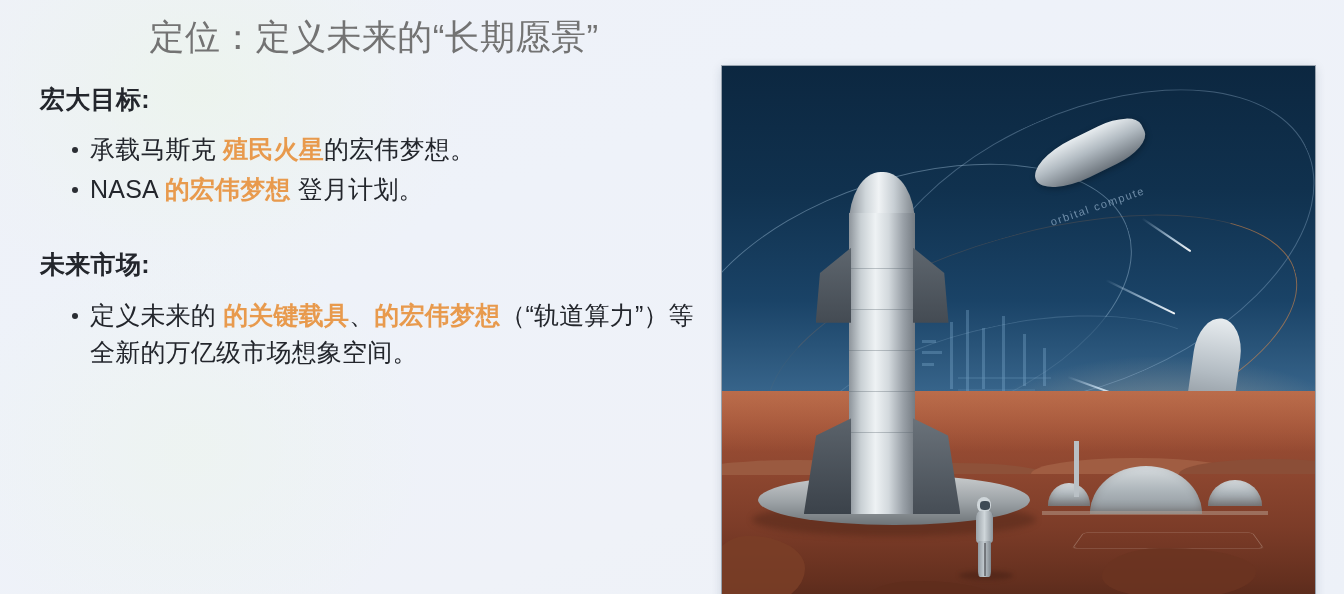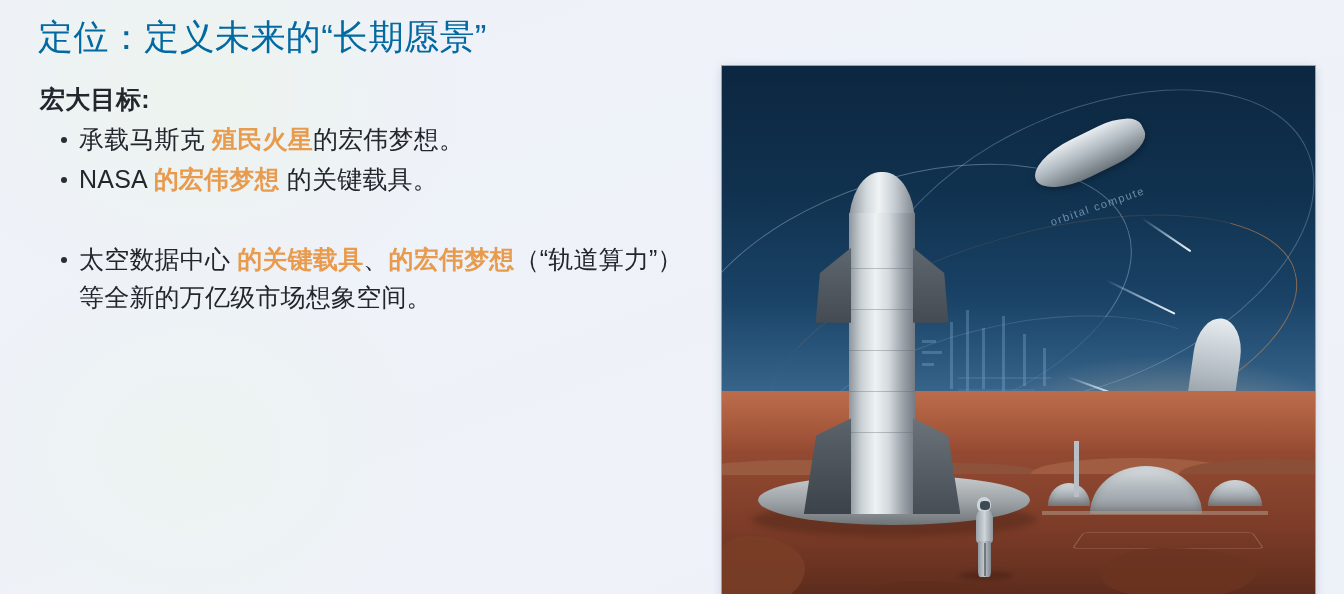--- a/index.html
+++ b/index.html
@@ -49,41 +49,42 @@
     width: 710px;
     height: 594px;
     box-sizing: border-box;
     padding: 16px 0 0 38px;
   }
 
   .slide-title {
     font-size: 35px;
     line-height: 1.22;
     font-weight: 400;
-    color: #0369a1;
+    color: #737373;
     letter-spacing: 0.4px;
     margin: 0 0 24px 0;
     white-space: nowrap;
+    text-align: center;
   }
 
   .section {
     margin-bottom: 14px;
   }
   .section-heading {
     font-size: 25px;
     font-weight: 700;
     color: #23262c;
     line-height: 1.3;
     margin: 0 0 6px 2px;
     letter-spacing: 0.3px;
   }
 
   .bullet-list {
     list-style: none;
-    margin: 5px;
+    margin: 16px;
     padding: 0;
   }
   .bullet-item {
     position: relative;
     font-size: 25px;
     line-height: 1.5;
     color: #23262c;
     padding-left: 36px;
     margin-bottom: 2px;
     letter-spacing: 0.2px;
@@ -402,32 +403,33 @@
 
     <div class="section">
       <div class="section-heading">宏大目标:</div>
       <ul class="bullet-list">
         <li class="bullet-item">
           <span class="dot"></span>
           <span>承载马斯克 </span><span class="hl">殖民火星</span><span>的宏伟梦想。</span>
         </li>
         <li class="bullet-item">
           <span class="dot"></span>
-          <span>NASA </span><span class="hl">的宏伟梦想</span><span> 的关键载具。</span>
+          <span>NASA </span><span class="hl">的宏伟梦想</span><span> 登月计划。</span>
         </li>
       </ul>
     </div>
 
     <div class="gap-m"></div>
 
     <div class="section">
+      <div class="section-heading">未来市场:</div>
       <ul class="bullet-list">
         <li class="bullet-item">
           <span class="dot"></span>
-          <span>太空数据中心 </span><span class="hl">的关键载具</span><span>、</span><span class="hl">的宏伟梦想</span><span>（“轨道算力”）等全新的万亿级市场想象空间。</span>
+          <span>定义未来的 </span><span class="hl">的关键载具</span><span>、</span><span class="hl">的宏伟梦想</span><span>（“轨道算力”）等全新的万亿级市场想象空间。</span>
         </li>
       </ul>
     </div>
 
     <div class="gap-s"></div>
 
 
   </div>
 
   <div class="art-frame">

